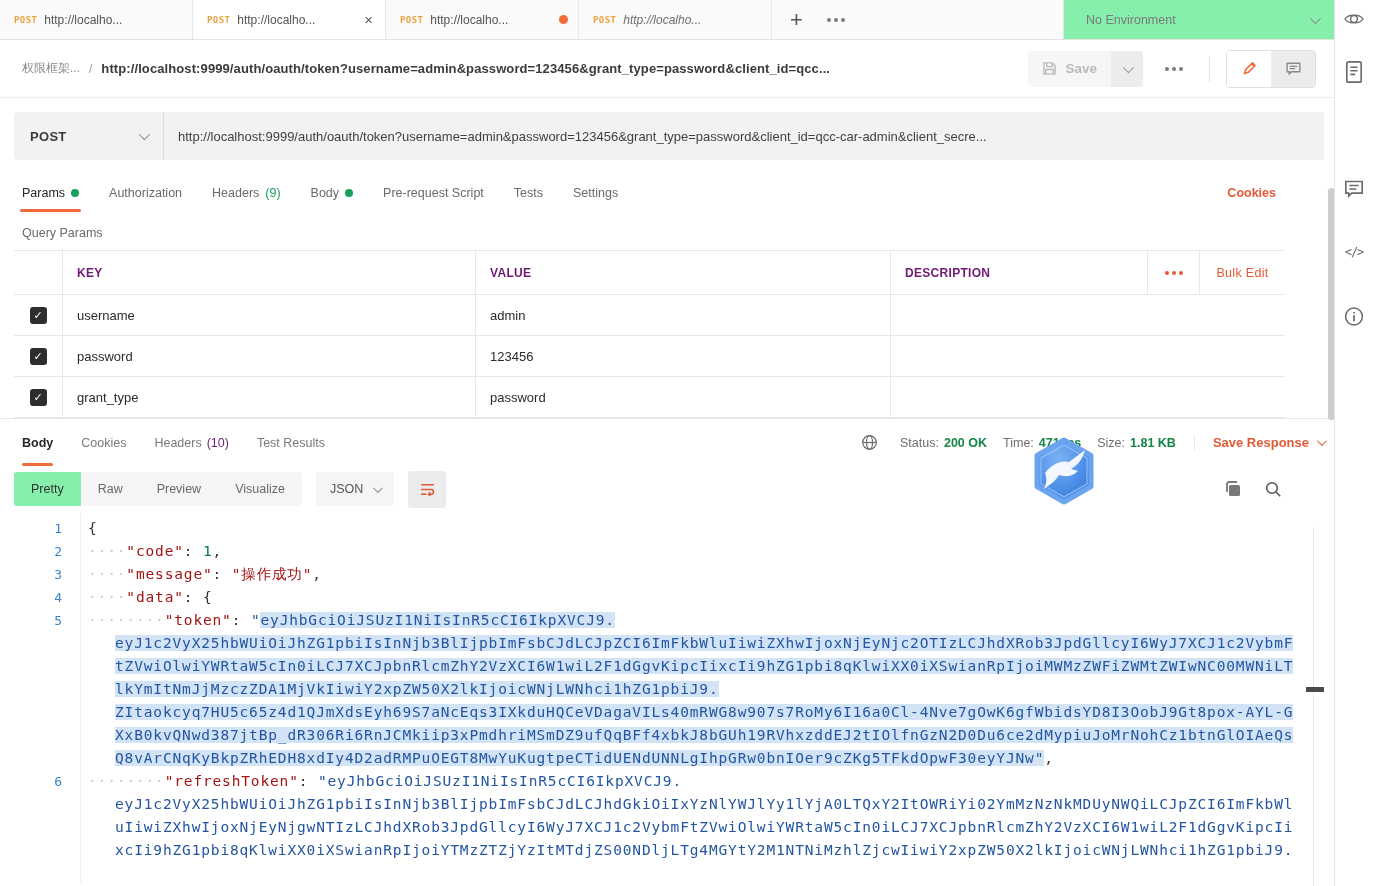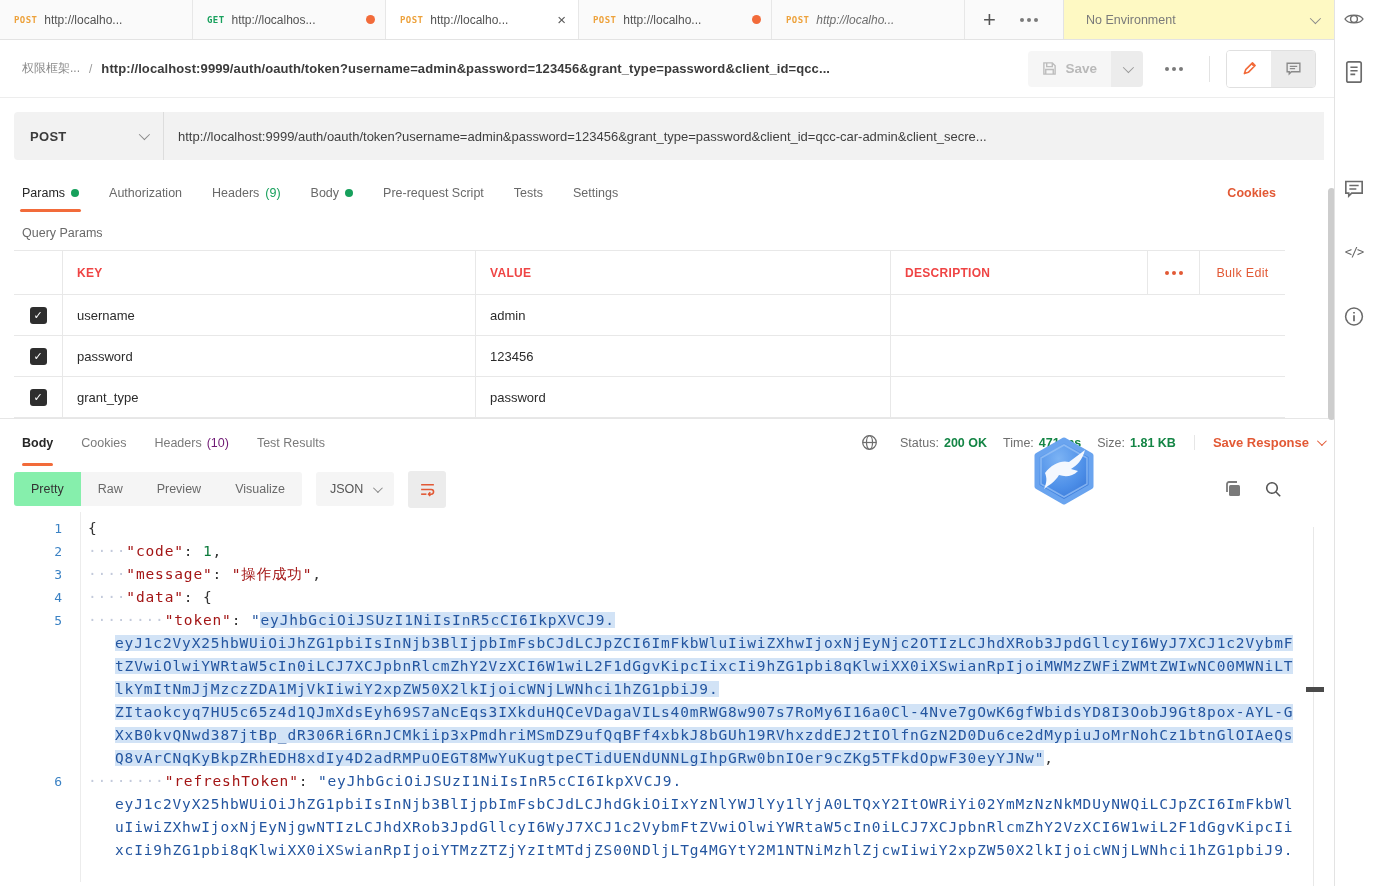--- a/index.html
+++ b/index.html
@@ -16,21 +16,21 @@
   .m-POST { color:#eda23c; } .m-GET { color:#17a05c; }
   .rtab .tlabel { font-size:12px; color:#535353; white-space:nowrap; overflow:hidden; flex:1; }
   .rtab .tlabel.italic { font-style:italic; color:#6d6d6d; }
   .dot-mod { width:9px; height:9px; border-radius:50%; background:#f26b3a; flex:0 0 auto; }
   .tab-x { font-size:15px; color:#5a5a5a; padding:0 2px; }
   .tab-actions { display:flex; align-items:center; gap:24px; padding:0 18px; }
   .plus { font-size:22px; font-weight:300; color:#555; line-height:1; }
   .ooo { display:flex; gap:3px; align-items:center; }
   .ooo i { width:4px; height:4px; border-radius:50%; background:#7a7a7a; display:block; }
   .ooo.orange i { background:#e25935; }
-  .env { position:absolute; right:0; top:0; width:271px; height:100%; border-left:1px solid #e3e3e3; background:#fef9c3; display:flex; align-items:center; padding:0 16px 0 22px; }
+  .env { position:absolute; right:0; top:0; width:271px; height:100%; border-left:1px solid #e3e3e3; background:#86efac; display:flex; align-items:center; padding:0 16px 0 22px; }
   .env .envlabel { flex:1; font-size:12.5px; color:#7a7a7a; }
   .chev { width:8px; height:8px; border-right:1.6px solid #8a8a8a; border-bottom:1.6px solid #8a8a8a; transform:rotate(45deg) translateY(-2px); display:inline-block; }
 
   
   .crumb-row { position:relative; height:58px; border-bottom:1px solid #ededed; display:flex; align-items:center; padding:0 0 0 22px; }
   .crumb-col { font-size:12px; color:#8a8a8a; }
   .crumb-sep { font-size:12px; color:#9a9a9a; margin:0 9px; }
   .crumb-url { font-size:13px; color:#3b3b3b; font-weight:bold; letter-spacing:.1px; white-space:nowrap; overflow:hidden; max-width:860px; }
   .crumb-right { position:absolute; right:18px; top:0; height:100%; display:flex; align-items:center; }
   .save-btn { display:flex; align-items:stretch; height:36px; border-radius:4px; overflow:hidden; background:#f6f6f6; }
@@ -65,21 +65,21 @@
 
   .qp-label { padding:14px 0 10px 22px; font-size:12.5px; color:#696969; }
 
   
   .qp-table { margin:0 49px 0 14px; border-top:1px solid #e8e8e8; }
   .qp-row { display:flex; border-bottom:1px solid #e8e8e8; height:41px; align-items:stretch; }
   .qp-row.head { height:44px; }
   .qc { border-left:1px solid #e8e8e8; display:flex; align-items:center; padding:0 14px; font-size:13px; color:#2b2b2b; }
   .qc:first-child { border-left:none; width:48px; justify-content:center; }
   .qc.k { width:413px; } .qc.v { width:415px; } .qc.d { flex:1; }
-  .qp-row.head .qc { font-size:12px; color:#ef4444; font-weight:bold; letter-spacing:.3px; }
+  .qp-row.head .qc { font-size:12px; color:#701a75; font-weight:bold; letter-spacing:.3px; }
   .qc.oooc { width:52px; justify-content:center; }
   .qc.bulk { width:86px; justify-content:center; color:#e25935 !important; font-size:12.5px !important; }
   .cbx { width:17px; height:17px; border-radius:3px; background:#2e2e2e; color:#fff; font-size:11px; font-weight:bold; display:flex; align-items:center; justify-content:center; cursor:pointer; }
 
   
   .resp { border-top:1px solid #e6e6e6; }
   .resp-head { position:relative; height:47px; display:flex; align-items:center; gap:28px; padding:0 22px; }
   .resp-tab { position:relative; height:100%; display:flex; align-items:center; gap:5px; font-size:12.5px; color:#7a7a7a; cursor:pointer; }
   .resp-tab.active { color:#262626; font-weight:bold; }
   .resp-tab .cnt { color:#701a75; }
@@ -131,25 +131,20 @@
 <body>
 
 <div class="app">
   <div class="main">
 
     <div class="tabbar">
       <div id="tabs-host" style="display:flex">
           <div class="rtab">
             <span class="meth m-POST">POST</span>
             <span class="tlabel">http://localho...</span>
-          </div>
-          <div class="rtab">
-            <span class="meth m-GET">GET</span>
-            <span class="tlabel">http://localhos...</span>
-            <span class="dot-mod"></span>
           </div>
           <div class="rtab active">
             <span class="meth m-POST">POST</span>
             <span class="tlabel">http://localho...</span>
             <span class="tab-x">×</span>
           </div>
           <div class="rtab">
             <span class="meth m-POST">POST</span>
             <span class="tlabel">http://localho...</span>
             <span class="dot-mod"></span>

